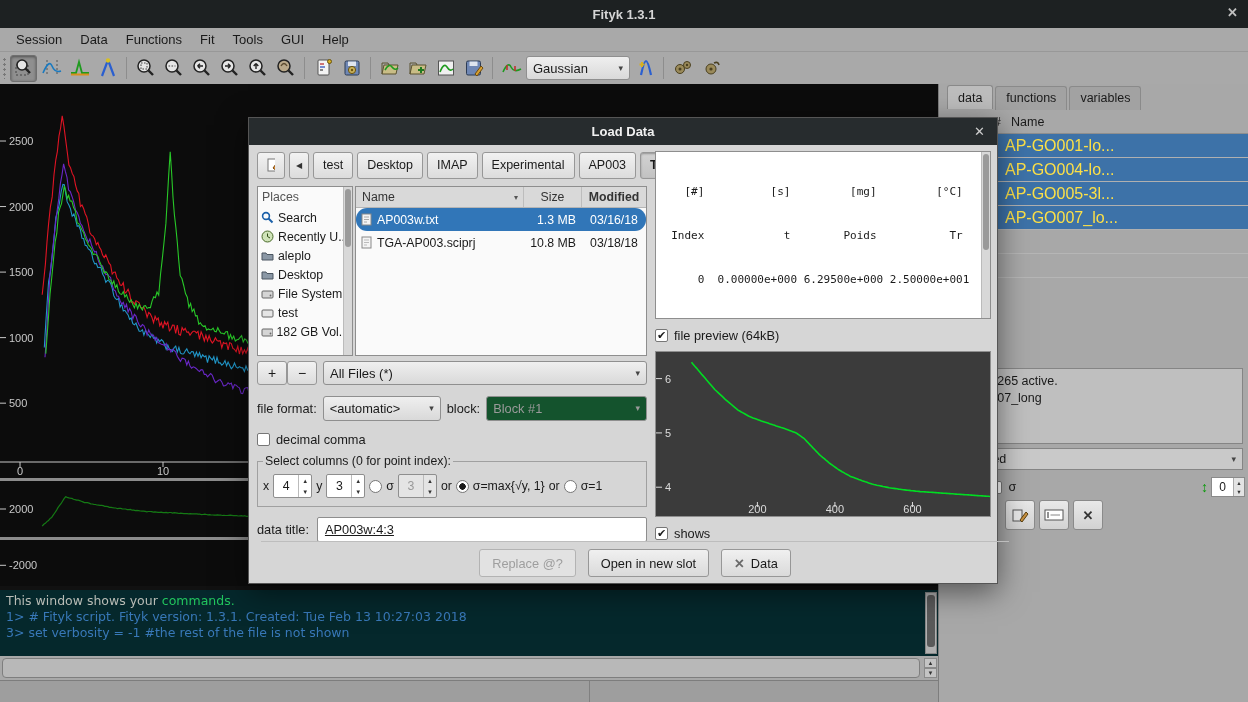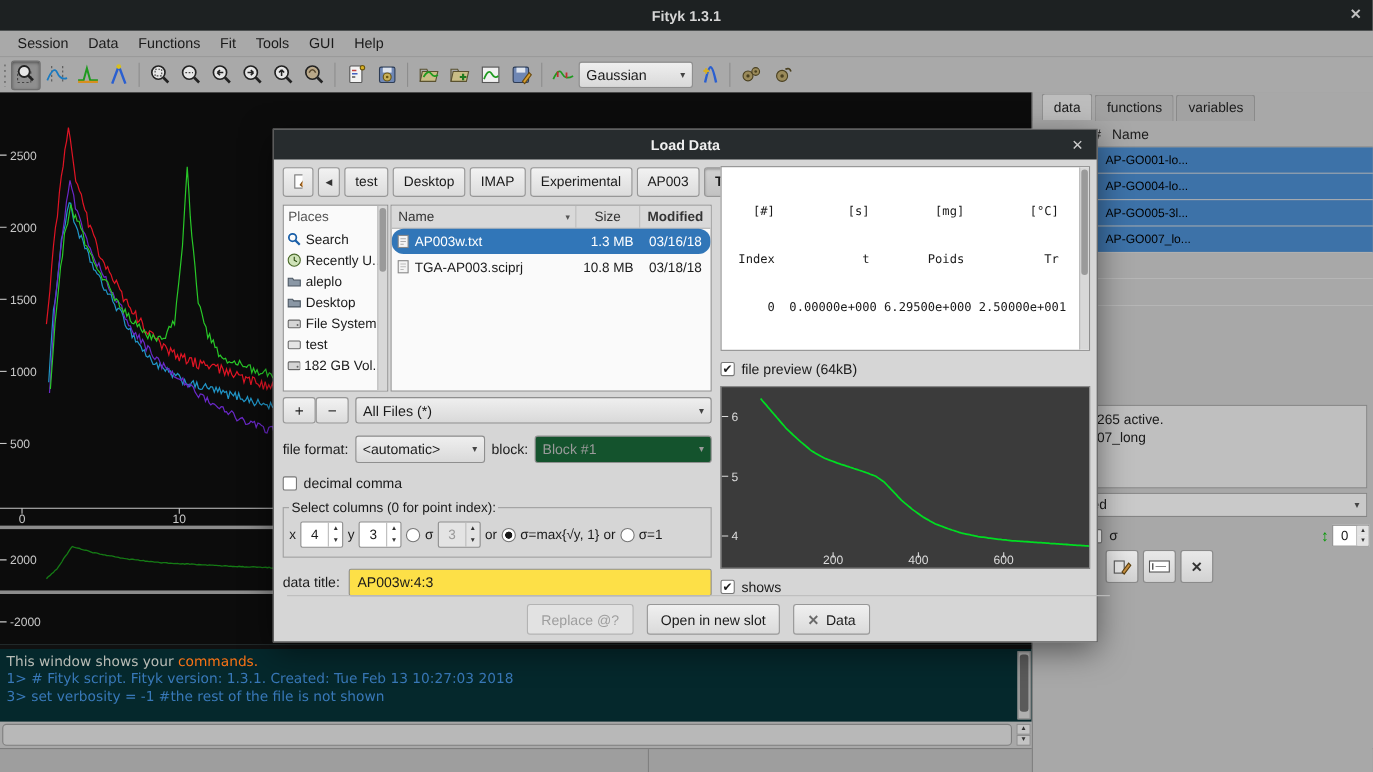--- a/index.html
+++ b/index.html
@@ -22,21 +22,21 @@
 
   
   .main-plot { position:absolute; left:0; top:84px; width:938px; height:394px; background:#0c0c0c; }
   .splitter { position:absolute; left:0; width:938px; height:3px; background:#8c8c8c; }
   .aux-plot { position:absolute; left:0; width:938px; background:#0c0c0c; }
   svg.chart { display:block; }
 
   
   .console { position:absolute; left:0; top:586px; width:938px; height:70px; background:#05282c; border-top:4px solid #111; font-family:"DejaVu Sans", sans-serif; font-size:12.5px; padding:3px 6px; line-height:16px; }
   .console .c-plain { color:#b9bcb6; }
-  .console .c-hl { color:#f97316;margin-top:32px; }
+  .console .c-hl { color:#22c55e;margin-top:32px; }
   .console .c-cmd { color:#3878b8; }
   .console-sb { position:absolute; left:925px; top:592px; width:12px; height:62px; background:#b0b0b0; border:1px solid #888; }
   .console-sb .thumb { position:absolute; left:1px; top:2px; width:8px; height:52px; background:#5a5a5a; border-radius:3px; }
   .cmd-input { position:absolute; left:2px; top:658px; width:918px; height:20px; background:#b8b8b8; border:1px solid #7e7e7e; border-radius:4px; }
   .cmd-spin { position:absolute; left:924px; top:658px; width:13px; height:20px; display:flex; flex-direction:column; }
   .cmd-spin span { flex:1; font-size:6px; color:#333; border:1px solid #8a8a8a; background:#c4c4c4; display:flex; align-items:center; justify-content:center; }
 
   
   .statusbar { position:absolute; left:0; top:680px; width:1248px; height:22px; background:#9e9e9e; border-top:1px solid #7d7d7d; }
   .statusbar .divider { position:absolute; left:589px; top:0; width:1px; height:22px; background:#808080; }
@@ -44,21 +44,21 @@
   .mini-btn { width:24px; height:18px; background:#c2c2c2; border:1px solid #8a8a8a; border-radius:3px; display:flex; align-items:center; justify-content:center; }
 
   
   .side { position:absolute; left:938px; top:84px; width:310px; height:618px; background:#a8a8a8; border-left:1px solid #7d7d7d; }
   .tabs { position:absolute; left:8px; top:2px; display:flex; }
   .tab { padding:4px 10px; border:1px solid #8a8a8a; border-bottom:none; background:#a2a2a2; border-radius:3px 3px 0 0; margin-right:2px; font-size:12.5px; }
   .tab.active { background:#bdbdbd; position:relative; top:-1px; padding-top:5px; }
   .dtable { position:absolute; left:0px; top:26px; width:310px; background:repeating-linear-gradient(to bottom, #a8a8a8 0 23px, #b6b6b6 23px 24px); }
   .dtable .hrow { display:flex; height:24px; align-items:center; border-bottom:1px solid #8e8e8e; background:#a8a8a8; font-size:12.5px; }
   .dtable .hrow .c1 { width:66px; text-align:right; padding-right:4px; }
-  .dtable .drow { display:flex; height:24px; align-items:center; background:#3d72a8; color:#000000; font-size:11px; border-bottom:1px solid #b0b0b0; }
+  .dtable .drow { display:flex; height:24px; align-items:center; background:#3d72a8; color:#fde047; font-size:16px; border-bottom:1px solid #b0b0b0; }
   .dtable .drow .c1 { width:66px; text-align:right; padding-right:8px; }
   .side-info { position:absolute; left:4px; top:284px; width:300px; height:76px; background:#bfbfbf; border:1px solid #858585; padding:4px 6px; font-size:12.5px; line-height:17px; }
   .side-combo { position:absolute; left:4px; top:364px; width:300px; height:22px; background:#c9c9c9; border:1px solid #858585; display:flex; align-items:center; justify-content:space-between; padding:0 6px; font-size:12.5px; }
   .side-checks { position:absolute; left:6px; top:392px; width:300px; height:22px; display:flex; align-items:center; gap:6px; font-size:12.5px; }
   .side-btns { position:absolute; left:66px; top:416px; display:flex; gap:4px; }
   .sbtn { width:30px; height:30px; background:linear-gradient(#e9e9e9,#d2d2d2); border:1px solid #8a8a8a; border-radius:3px; display:flex; align-items:center; justify-content:center; font-size:13px; color:#333; }
   .spin-mini { margin-left:auto; display:flex; align-items:center; gap:3px; }
   .spinbox { width:34px; height:20px; background:#fff; border:1px solid #8a8a8a; display:flex; }
   .spinbox .val { flex:1; display:flex; align-items:center; justify-content:center; font-size:12px; }
   .spinbox .arrs { width:11px; display:flex; flex-direction:column; border-left:1px solid #aaa; }
@@ -109,21 +109,21 @@
   fieldset.cols { margin-top:6px; border:1px solid #a0a0a0; padding:6px 5px 8px; font-size:12.3px; }
   fieldset.cols legend { padding:0 2px; font-size:12.3px; }
   .colrow { display:flex; align-items:center; gap:4px; }
   .spin { height:24px; background:#fff; border:1px solid #8e8e8e; border-radius:2px; display:flex; }
   .spin .val { width:24px; display:flex; align-items:center; justify-content:center; }
   .spin .arrs { width:13px; display:flex; flex-direction:column; border-left:1px solid #bbb; }
   .spin .arrs span { flex:1; font-size:6px; display:flex; align-items:center; justify-content:center; color:#333; }
   .spin.dis { background:#e4e4e4; color:#9a9a9a; }
   .spin.dis .val { color:#9a9a9a; }
   .dt-row { display:flex; align-items:center; gap:8px; margin-top:10px; font-size:12.8px; }
-  .dt-input { flex:1; height:25px; background:#fde047; border:1px solid #8e8e8e; border-radius:2px; display:flex; align-items:center; padding-left:7px; }
+  .dt-input { flex:1; height:25px; background:#ffffff; border:1px solid #8e8e8e; border-radius:2px; display:flex; align-items:center; padding-left:7px;text-decoration:underline; }
   .preview-box { height:168px; background:#fff; border:1px solid #8e8e8e; position:relative; overflow:hidden; font-family:"DejaVu Sans Mono", monospace; font-size:11px; line-height:14.8px; padding:3px 0 0 2px; white-space:pre; }
   .preview-box .tsb { position:absolute; right:0; top:0; width:9px; height:100%; background:#d8d8d8; border-left:1px solid #bbb; }
   .preview-box .tsb i { position:absolute; left:1px; top:2px; width:6px; height:96px; background:#9a9a9a; border-radius:3px; }
   .cb-row { display:flex; align-items:center; gap:6px; margin-top:7px; height:18px; font-size:12.8px; }
   .plot-box { margin-top:7px; height:166px; background:#3b3b3b; border:1px solid #8e8e8e; }
   .dlg-btnrow { position:absolute; left:12px; bottom:6px; width:100%; border-top:1px solid #bdbdbd; padding-top:7px; display:flex; justify-content:center; gap:12px; }
   .dbtn { background:linear-gradient(#f0f0f0,#dadada); border:1px solid #979797; border-radius:3px; height:28px; padding:0 12px; display:flex; align-items:center; gap:6px; font-size:12.8px; }
   .dbtn.dis { color:#9e9e9e; background:#e2e2e2; border-color:#b3b3b3; }
   .xglyph { color:#6a6a6a; font-weight:bold; }
 </style>

